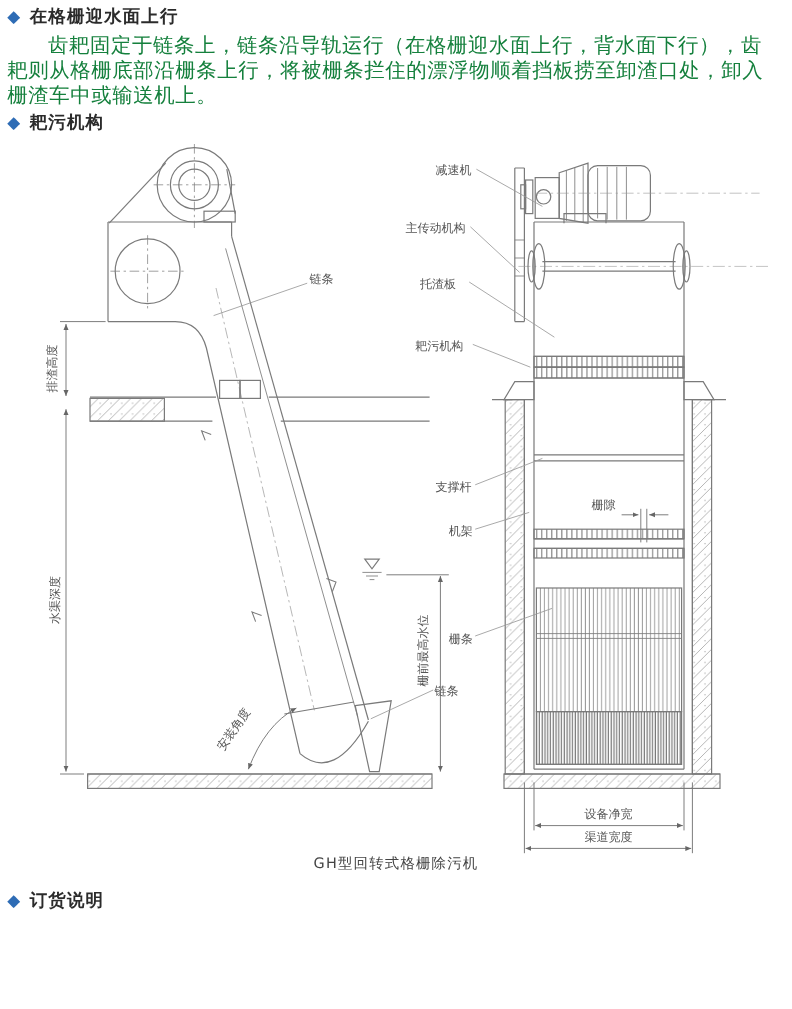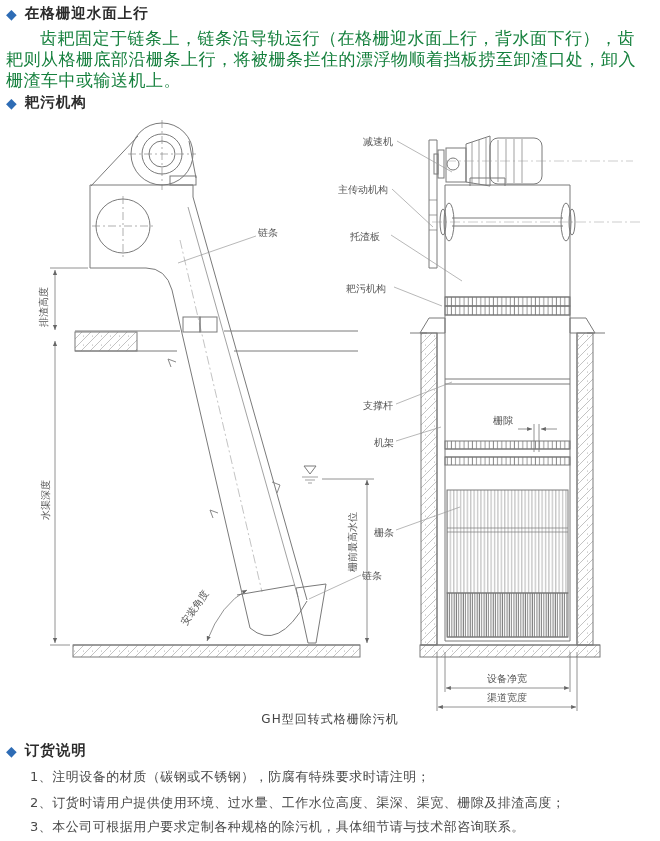--- a/index.html
+++ b/index.html
@@ -230,17 +230,14 @@
     <text x="507" y="682" text-anchor="middle" class="dim">设备净宽</text>
     <text x="507" y="701" text-anchor="middle" class="dim">渠道宽度</text>
     <text x="330" y="723" text-anchor="middle" class="caption">GH型回转式格栅除污机</text>
   </svg>
 
   <div class="heading" style="top:741px;">
     <span class="diamond">◆</span>
     <span>订货说明</span>
   </div>
 
-  <div class="order-item" style="top:768px;">1、注明设备的材质（碳钢或不锈钢），防腐有特殊要求时请注明；</div>
-  <div class="order-item" style="top:794px;">2、订货时请用户提供使用环境、过水量、工作水位高度、渠深、渠宽、栅隙及排渣高度；</div>
-  <div class="order-item" style="top:818px;">3、本公司可根据用户要求定制各种规格的除污机，具体细节请与技术部咨询联系。</div>
 
 </div>
 
 </body></html>

